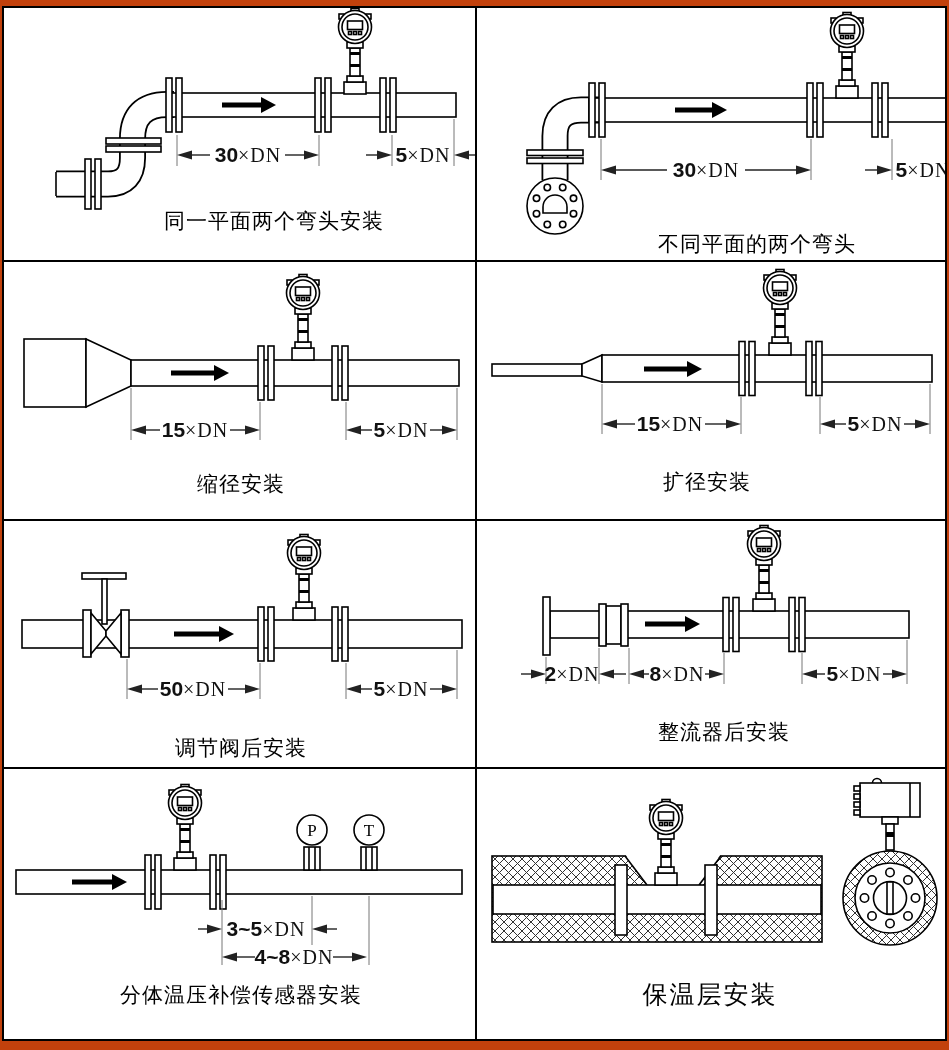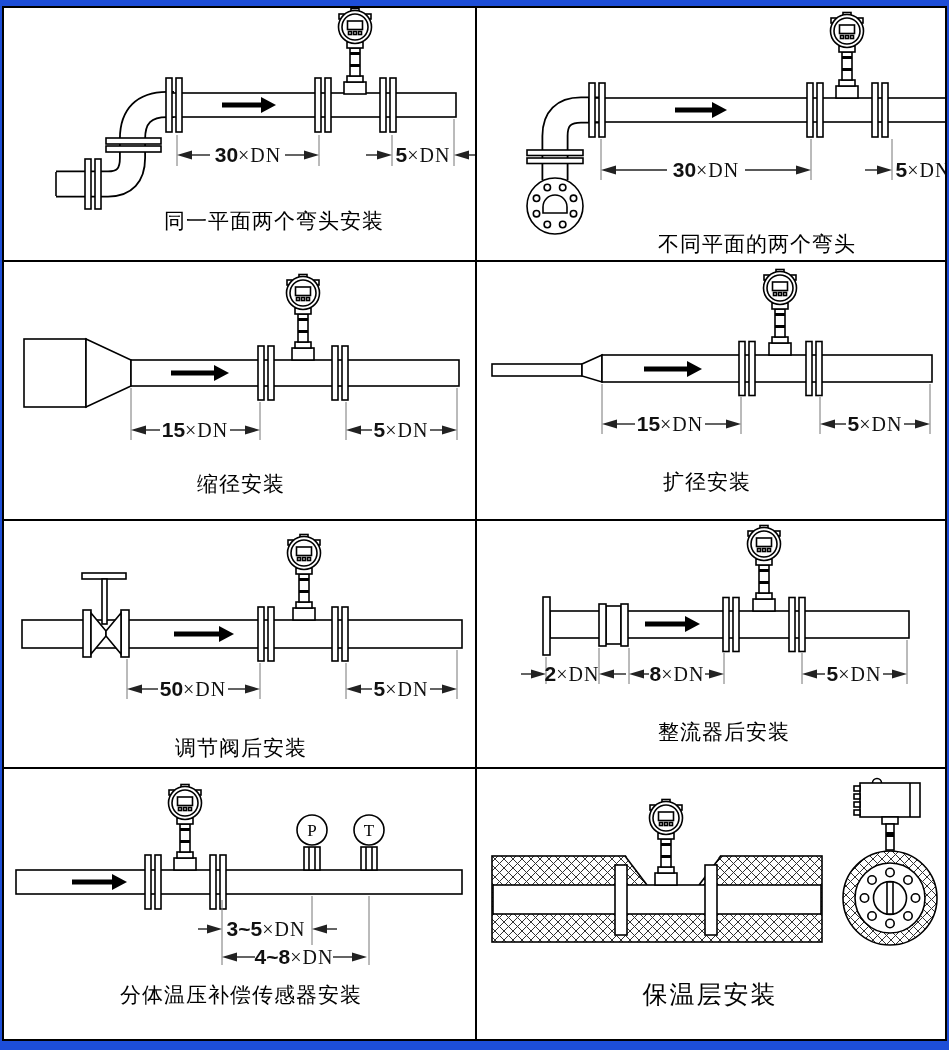--- a/index.html
+++ b/index.html
@@ -1,16 +1,16 @@
 <!DOCTYPE html>
 <html><head>
 <meta charset="utf-8">
 <style>
   html,body{margin:0;padding:0;background:#fff;}
-  #page{position:relative;width:949px;height:1050px;background:#1d4ed8;overflow:hidden;
+  #page{position:relative;width:949px;height:1050px;background:#c2410c;overflow:hidden;
         font-family:"Liberation Sans","DejaVu Sans",sans-serif;}
   #frame{position:absolute;left:2px;top:6px;width:941px;height:1031px;border:2px solid #000;
          display:grid;grid-template-columns:473px 1fr;grid-template-rows:254px 259px 248px 1fr;}
   .cell{position:relative;overflow:hidden;background:#fff;}
   .br{border-right:2px solid #000;}
   .bb{border-bottom:2px solid #000;}
   svg.diagram{display:block;width:100%;height:100%;}
   .ln{fill:#fff;stroke:#000;stroke-width:1.6;}
   .thin{fill:none;stroke:#000;stroke-width:1.6;}
   .solid{fill:#000;stroke:none;}

